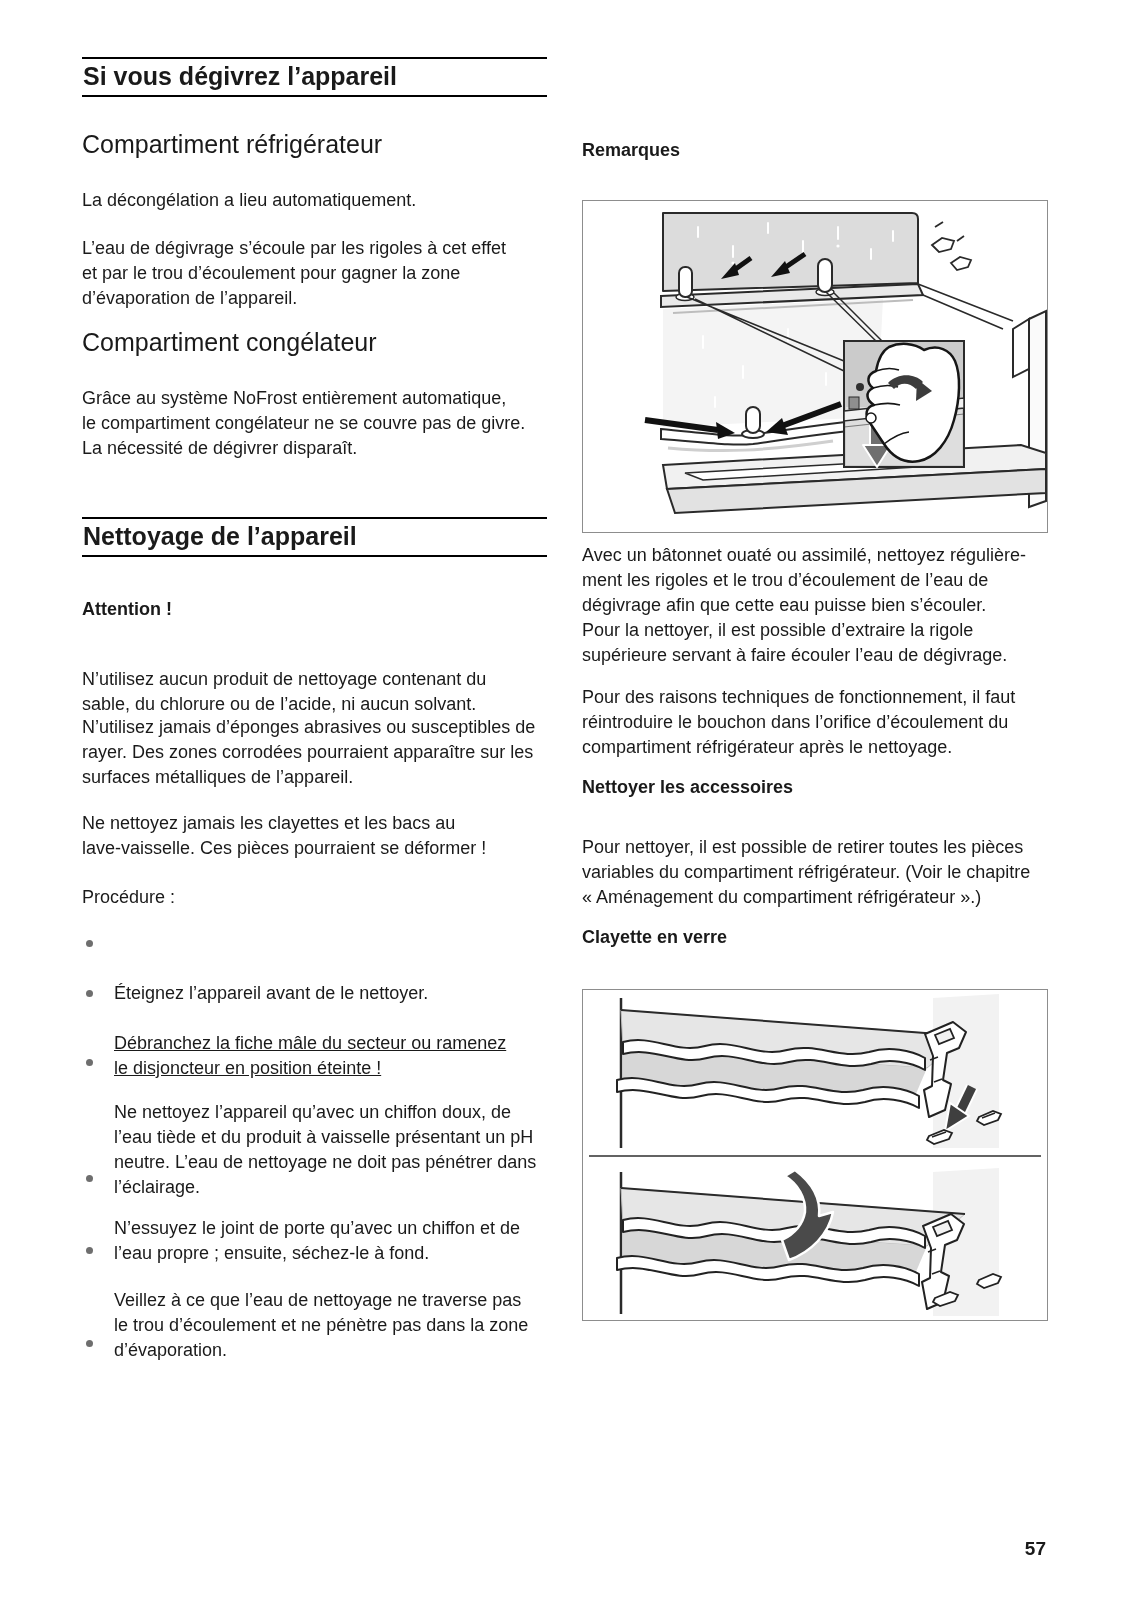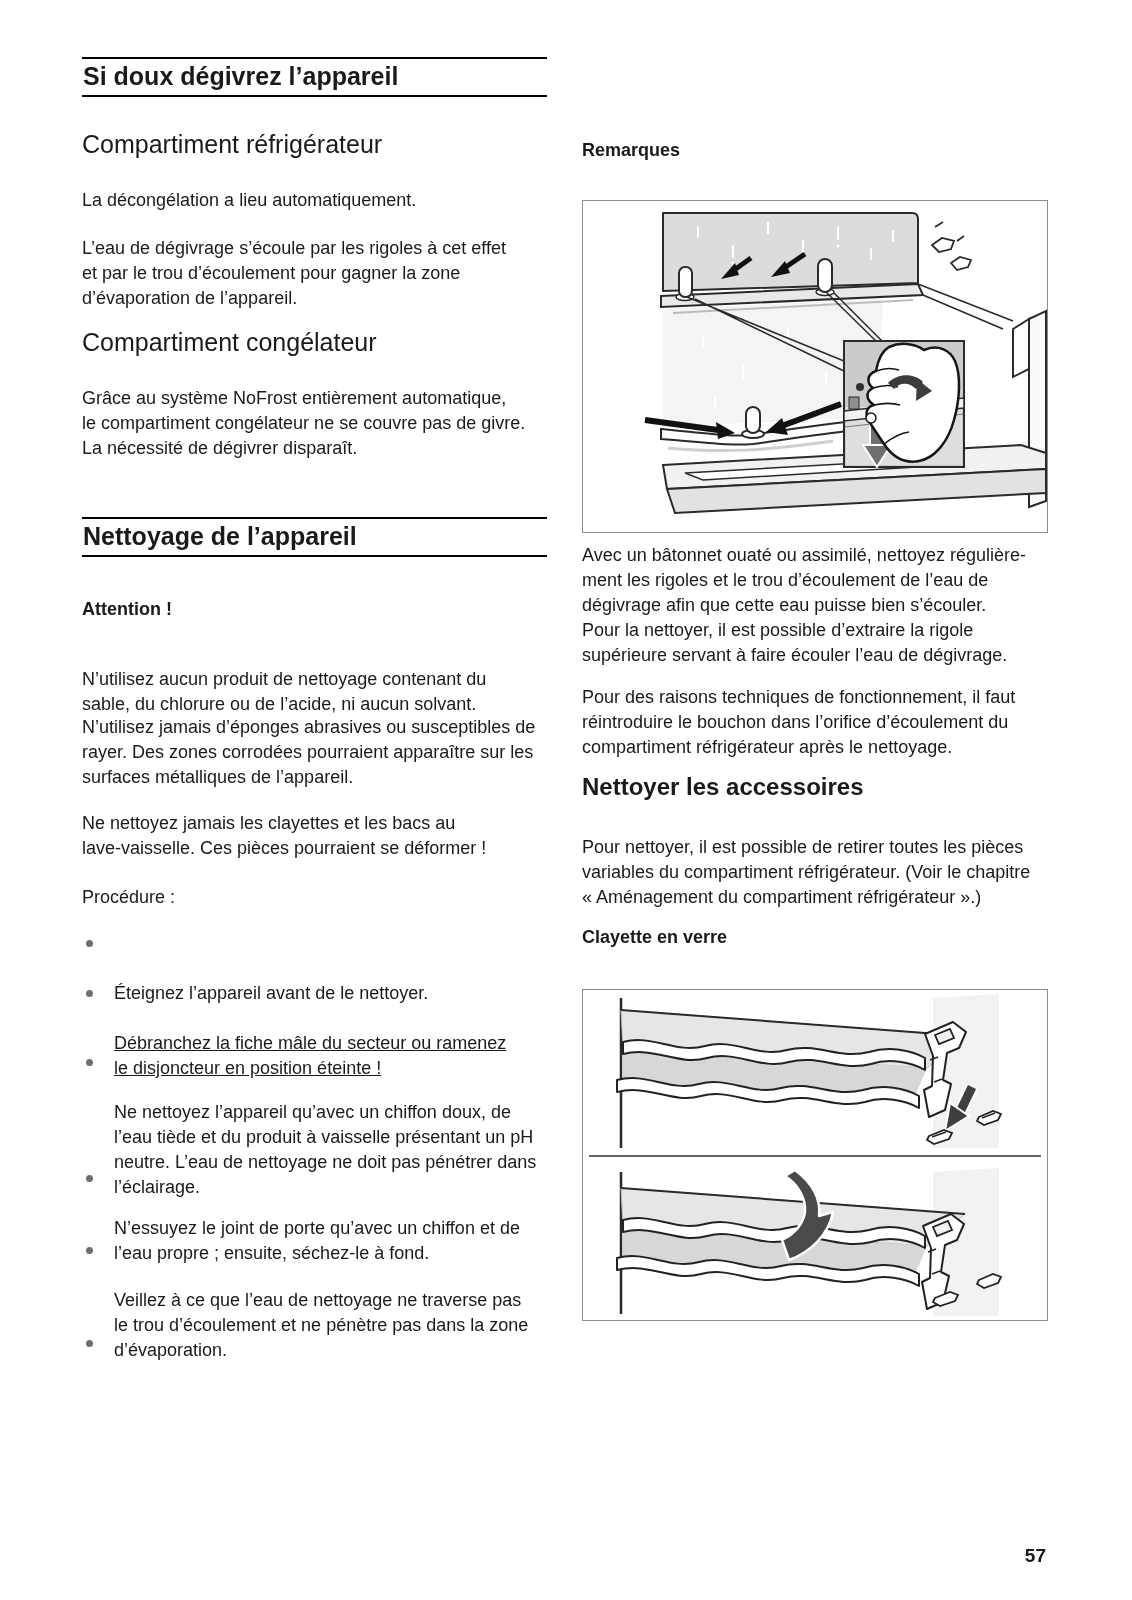--- a/index.html
+++ b/index.html
@@ -2,34 +2,34 @@
 <html><head>
 <meta charset="utf-8">
 <style>
   html,body{margin:0;padding:0;background:#ffffff;}
   body{width:1132px;height:1600px;position:relative;overflow:hidden;
        font-family:"Liberation Sans","DejaVu Sans",sans-serif;color:#1a1a1a;}
   .abs{position:absolute;}
   .body-text{font-size:18px;line-height:25px;white-space:pre-line;}
   .bold-label{font-size:18px;line-height:25px;font-weight:bold;white-space:pre-line;}
   .h2{font-size:25px;line-height:30px;font-weight:normal;}
-  .h3{font-size:24px;line-height:30px;font-weight:bold;}
+  .h3{font-size:18px;line-height:30px;font-weight:bold;}
   .ruled-title{border-top:2px solid #000;border-bottom:2px solid #000;
                padding:3px 0 5px 1px;font-size:25px;line-height:28px;font-weight:bold;}
   .bullet{padding-left:32px;box-sizing:border-box;}
   .dot{position:absolute;left:4px;top:9px;width:7px;height:7px;border-radius:50%;background:#6e6e6e;}
   .fig{border:1px solid #8d8d8d;background:#fff;box-sizing:content-box;}
-  .pagenum{font-size:19px;font-weight:bold;text-align:right;margin-top:7px;}
+  .pagenum{font-size:19px;font-weight:bold;text-align:right;}
   svg{display:block;}
 </style>
 </head>
 <body>
 
 <div class="abs ruled-title" style="top:57px;left:82px;width:464px;">
-  <span>Si doux dégivrez l’appareil</span>
+  <span>Si vous dégivrez l’appareil</span>
 </div>
 
 <div class="abs h2" style="top:129px;left:82px;width:495px;">Compartiment réfrigérateur</div>
 
 <div class="abs body-text" style="top:188px;left:82px;width:495px;">La décongélation a lieu automatiquement.</div>
 
 <div class="abs body-text" style="top:236px;left:82px;width:495px;">L’eau de dégivrage s’écoule par les rigoles à cet effet
 et par le trou d’écoulement pour gagner la zone
 d’évaporation de l’appareil.</div>
 

